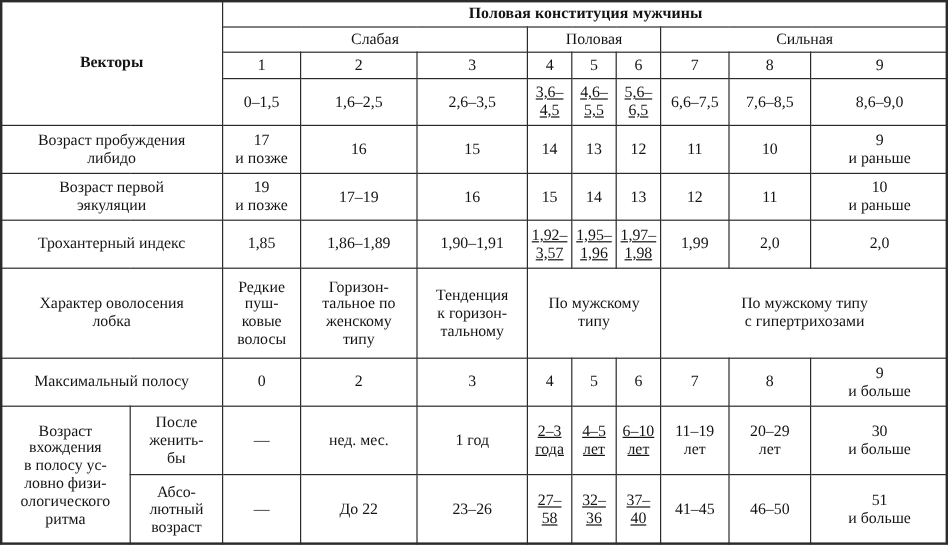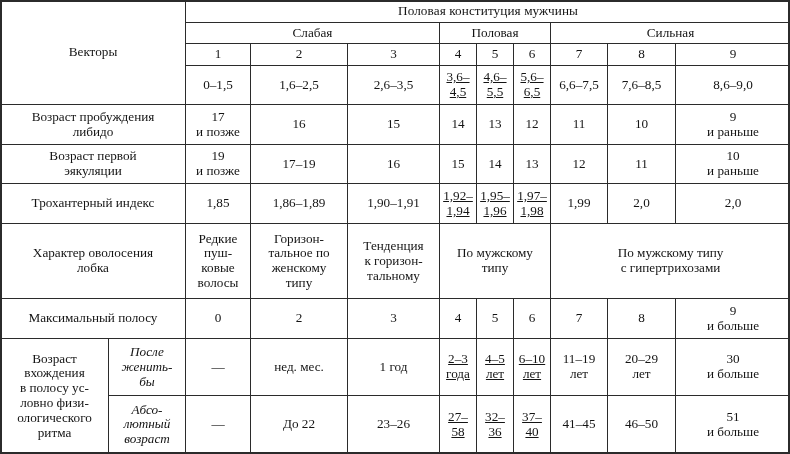--- a/index.html
+++ b/index.html
@@ -31,47 +31,46 @@
     border: 1px solid #2b2b2b;
     text-align: center;
     vertical-align: middle;
     padding: 1px 2px;
     font-size: 13.2px;
     line-height: 1.12;
     font-family: "Liberation Serif", "DejaVu Serif", serif;
     white-space: pre-line;
   }
   td.hdr-main {
-    font-weight: normal;
+    font-weight: bold;
     font-size: 13.6px;
     letter-spacing: 0.1px;
   }
   td.hdr-group {
     font-weight: normal;
     font-size: 13.6px;
   }
   td.hdr-num {
     font-size: 13.4px;
   }
   td.hdr-range {
     font-size: 13.2px;
   }
   td.vectors {
-    font-weight: normal;
+    font-weight: bold;
     font-size: 14px;
   }
   td.rowlabel {
     font-size: 13.2px;
     padding-left: 4px;
     padding-right: 4px;
     margin-top: 27px;
   }
   td.sublabel {
     font-size: 13.2px;
-    font-style: italic;
   }
   td.narrow {
     font-size: 13px;
     text-decoration: underline;
   }
   td.dash {
     font-size: 13.2px;
   }
   .outer-border {
     position: absolute;
@@ -171,21 +170,21 @@
         <td>10
 и раньше</td>
       </tr>
 
       <tr>
         <td colspan="2" class="rowlabel">Трохантерный индекс</td>
         <td>1,85</td>
         <td>1,86–1,89</td>
         <td>1,90–1,91</td>
         <td class="narrow">1,92–
-1,94</td>
+3,57</td>
         <td class="narrow">1,95–
 1,96</td>
         <td class="narrow">1,97–
 1,98</td>
         <td>1,99</td>
         <td>2,0</td>
         <td>2,0</td>
       </tr>
 
       <tr>

